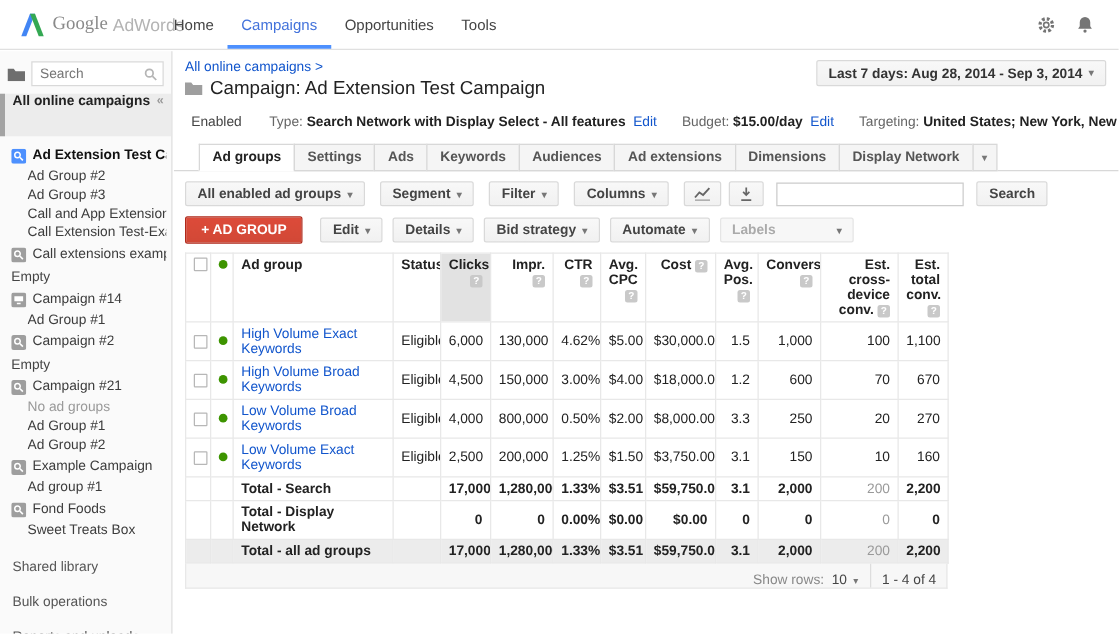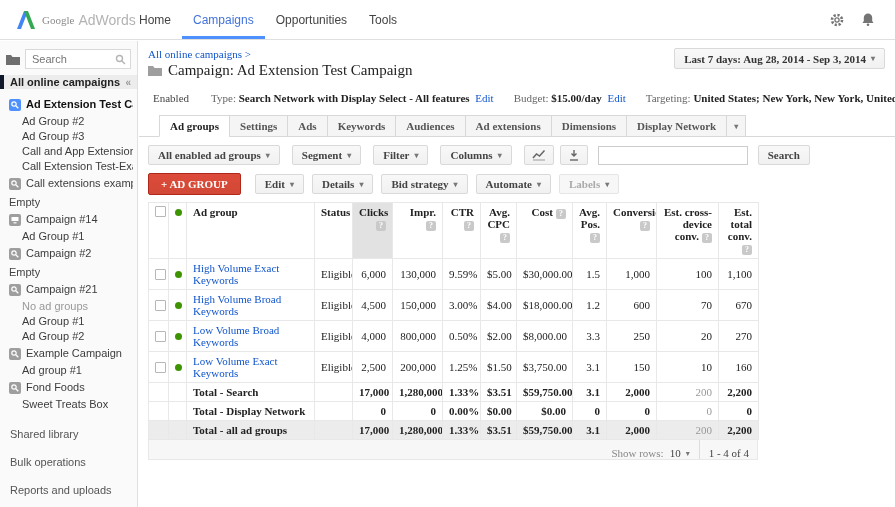--- a/index.html
+++ b/index.html
@@ -8,53 +8,53 @@
     width:895px; height:507px; position:relative; overflow:hidden;
     background:#fff; color:#222;
     font-family:"Liberation Sans", sans-serif; font-size:11px;
   }
   a { text-decoration:none; cursor:pointer; }
 
   
   .topbar { position:absolute; top:0; left:0; right:0; height:40px; background:#fff;
     border-bottom:1px solid #e0e0e0; display:flex; align-items:stretch; z-index:3; }
   .logo { display:flex; align-items:center; padding-left:14px; width:118px; cursor:pointer; }
-  .logo-google { font-family:"Liberation Serif", serif; font-size:11px; color:#8a8a8a; margin-left:6px; }
+  .logo-google { font-family:"Liberation Serif", serif; font-size:15px; color:#8a8a8a; margin-left:6px; }
   .logo-product { font-size:14px; color:#b3b3b3; margin-left:4px; }
   .topnav { display:flex; margin-left:10px; }
   .nav-item { padding:3px 11px 0 11px; display:flex; align-items:center; font-size:12px; color:#444;
     border-bottom:3px solid transparent; cursor:pointer; }
   .nav-item.active { color:#4272db; border-bottom-color:#4d90fe; }
   .topbar-right { margin-left:auto; display:flex; align-items:center; gap:16px; padding-right:20px; }
   .tb-icon { display:inline-flex; cursor:pointer; }
 
   
   .sidebar { position:absolute; top:41px; left:0; width:138px; bottom:0; background:#fafafa;
     border-right:1px solid #e0e0e0; overflow:hidden; }
   .side-search { display:flex; align-items:center; padding:8px 6px 6px 6px; gap:5px; }
   .search-wrap { flex:1; display:flex; align-items:center; background:#fff; border:1px solid #d9d9d9;
     height:20px; padding:0 4px; }
   .search-wrap input { border:0; outline:0; width:100%; font-family:inherit; font-size:11px; color:#777; background:transparent; }
-  .side-header { height:14px; display:flex; align-items:center; background:#ececec;
-    border-left:4px solid #0f172a; padding:0 6px; font-weight:bold; color:#222; cursor:pointer; }
+  .side-header { height:34px; display:flex; background:#ececec;
+    border-left:4px solid #a3a3a3; padding:0 6px; font-weight:bold; color:#222; cursor:pointer; }
   .collapse { margin-left:auto; color:#999; font-size:10px; }
   .tree { padding:6px 0 2px 0; }
   .tree-item { display:flex; align-items:center; padding:1px 4px 1px 9px; line-height:13px; color:#3c3c3c; cursor:pointer; }
   .tree-item.campaign { margin:2px 0; }
   .camp-icon { margin-right:5px; display:inline-flex; flex:none; }
   .tree-item.adgroup { padding-left:22px;text-align:right; }
   .tree-item.bold .tree-label { font-weight:bold; color:#111; }
   .tree-item.muted { padding-left:22px; color:#999; cursor:default; }
   .tree-item.group-label { color:#444; padding-top:3px; cursor:default; }
   .tree-label { white-space:nowrap; overflow:hidden; }
   .side-sections { margin-top:6px; }
   .side-section { padding:8px 10px; color:#555; cursor:pointer; }
 
   
-  .main { position:absolute; top:41px; left:139px; right:0; bottom:0; overflow:hidden;font-family:Liberation Serif, serif; }
+  .main { position:absolute; top:41px; left:139px; right:0; bottom:0; overflow:hidden; }
   .breadcrumb { display:inline-block; margin:7px 0 0 9px; color:#15c; cursor:pointer; }
   .title-row { margin:2px 0 0 9px; display:flex; align-items:center; }
   .title-row h1 { font-size:15px; font-weight:normal; color:#222; margin:0 0 0 6px; }
   .btn { display:inline-flex; align-items:center; height:20px; padding:0 9px; border:1px solid #d9d9d9;
     border-radius:2px; background:linear-gradient(#f8f8f8,#f1f1f1); color:#444; font-weight:bold;
     font-size:11px; cursor:pointer; white-space:nowrap; font-family:inherit; }
   .caret { font-size:8px; color:#777; margin-left:5px; }
   .date-btn { position:absolute; top:7px; right:10px; height:21px; color:#333; }
 
   .status-row { margin:13px 0 0 9px; display:flex; align-items:center; white-space:nowrap; color:#666; }
@@ -73,21 +73,21 @@
   .toolbar { margin:8px 0 0 9px; display:flex; align-items:center; }
   .toolbar .btn { margin-right:12px; }
   .icon-btn { padding:0 7px; margin-right:6px !important; }
   .search-input { width:150px; height:19px; border:1px solid #ccc; margin:0 10px 0 4px; outline:none;
     font-family:inherit; font-size:11px; padding:0 4px; }
 
   .actions { margin:8px 0 0 9px; display:flex; align-items:center; }
   .actions .btn { margin-right:8px; }
   .btn-red { background:linear-gradient(#dd4b39,#d14836); border:1px solid #b0281a; color:#fff;
     height:22px; padding:0 12px; margin-right:14px !important; }
-  .btn.disabled { color:#aaa; background:#f7f7f7; border-color:#e5e5e5; cursor:default; }
+  .btn.disabled { color:#aaa; background:#f7f7f7; border-color:#e5e5e5; cursor:default;gap:44px; }
 
   .grid { margin:7px 0 0 9px; border-collapse:collapse; table-layout:fixed; width:610px; }
   .grid th, .grid td { border:1px solid #e8e8e8; padding:3px 6px; overflow:hidden; line-height:12px; }
   .grid thead th { font-weight:bold; color:#222; text-align:left; vertical-align:top; background:#fff; }
   .grid th.num, .grid td.num { text-align:right; }
   .grid th.sorted { background:#e2e2e2; }
   .help { display:inline-block; width:10px; height:10px; background:#c9c9c9; color:#fff; border-radius:2px;
     font-size:8px; line-height:10px; text-align:center; margin-left:3px; font-weight:bold; cursor:pointer; }
   .cb { width:11px; height:11px; border:1px solid #b7b7b7; border-radius:1px; background:#fff; margin:0 auto; cursor:pointer; }
   .cb-cell, .dot-cell { text-align:center; }
@@ -429,21 +429,21 @@
         <tbody>
           <tr class="data-row">
             <td class="cb-cell">
               <div class="cb"></div>
             </td>
             <td class="dot-cell"><span class="dot"></span></td>
             <td class="name"><a>High Volume Exact Keywords</a></td>
             <td>Eligible</td>
             <td class="num">6,000</td>
             <td class="num">130,000</td>
-            <td class="num">9.59%</td>
+            <td class="num">4.62%</td>
             <td class="num">$5.00</td>
             <td class="num">$30,000.00</td>
             <td class="num">1.5</td>
             <td class="num">1,000</td>
             <td class="num">100</td>
             <td class="num">1,100</td>
           </tr>
           <tr class="data-row">
             <td class="cb-cell">
               <div class="cb"></div>

